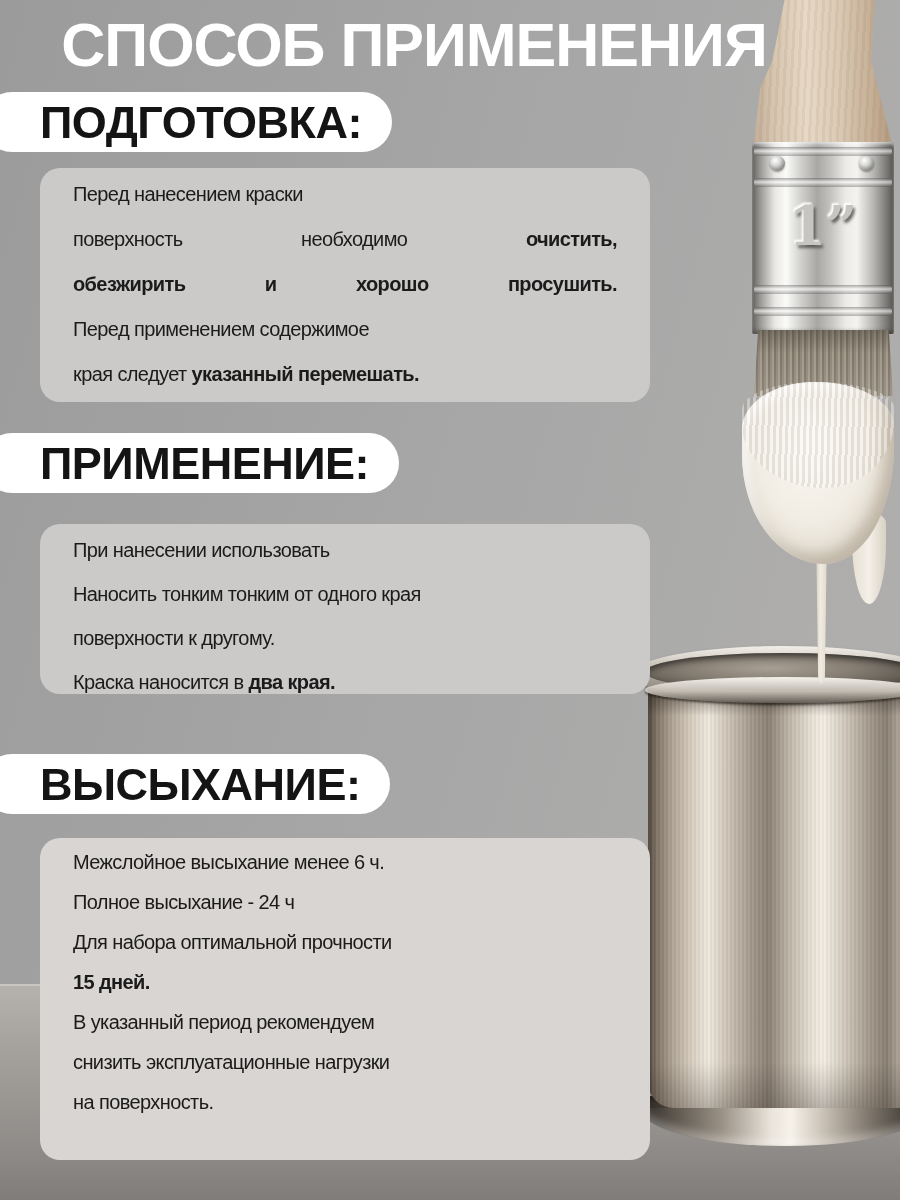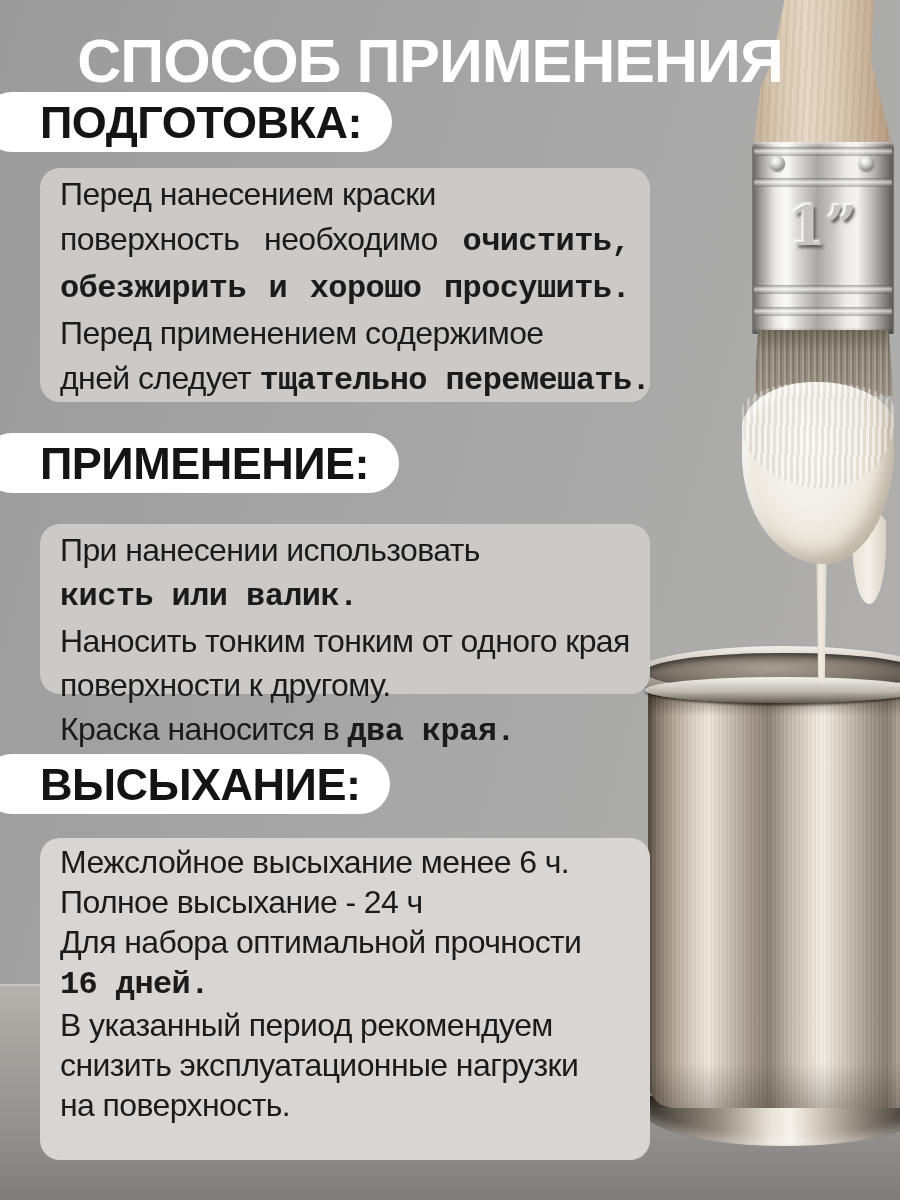--- a/index.html
+++ b/index.html
@@ -65,38 +65,38 @@
   .brush-bristles::after{content:'';position:absolute;inset:0;
     background:linear-gradient(180deg,rgba(50,45,35,.35) 0%,rgba(50,45,35,0) 35%,rgba(255,255,255,.1) 100%);}
   .paint-blob{position:absolute;left:742px;top:382px;width:152px;height:182px;
     border-radius:48% 52% 46% 54% / 26% 24% 64% 60%;
     background:radial-gradient(ellipse at 45% 35%,#faf8f3 0%,#f1ede4 45%,#ddd5c7 80%,#cfc6b6 100%);
     box-shadow:inset -8px -10px 14px rgba(150,138,120,.45),inset 6px 6px 10px rgba(255,255,255,.8);}
   .paint-blob::before{content:'';position:absolute;left:0;right:0;top:0;height:58%;
     border-radius:inherit;opacity:.65;
     background:repeating-linear-gradient(92deg,rgba(255,255,255,.55) 0 3px,rgba(170,158,140,.3) 3px 6px);}
   
-  .title{position:absolute;top:10px;left:0;width:828px;margin:16px;text-align:center;
+  .title{position:absolute;top:10px;left:0;width:828px;margin:0;text-align:center;
     font-size:61px;font-weight:bold;letter-spacing:-1px;color:var(--title_text,#fff);}
   .pill{position:absolute;left:-18px;display:inline-block;height:60px;line-height:61px;
     padding:0 30px 0 58px;border-radius:32px;background:var(--heading_pill,#fff);
     font-size:45px;font-weight:bold;letter-spacing:-.5px;color:var(--heading_text,#141414);}
   .pill-prep{top:92px;} .pill-app{top:433px;} .pill-dry{top:754px;}
   .block{position:absolute;left:40px;width:610px;box-sizing:border-box;
-    padding:4px 20px;border-radius:20px;color:var(--body_text,#1b1b1b);
-    font-size:32px;letter-spacing:-.6px;}
+    padding:4px 33px;border-radius:20px;color:var(--body_text,#1b1b1b);
+    font-size:20px;letter-spacing:-.6px;}
   .block-prep{top:168px;height:234px;background:var(--panel,#cbcac9);}
   .block-app {top:524px;height:170px;background:var(--panel,#cbcac9);}
   .block-dry {top:838px;height:322px;background:var(--panel_light,#d8d5d2);}
   .block-prep .line{line-height:45px;}
   .block-app  .line{line-height:44px;}
   .block-dry  .line{line-height:40px;}
   .line{white-space:nowrap;}
   .line.justify{white-space:normal;text-align:justify;text-align-last:justify;}
-  .b{font-weight:bold;font-family:Liberation Mono, monospace;}
+  .b{font-weight:bold;}
 </style>
 </head>
 <body>
 
 <div class="page">
 
   <div class="table-surface"></div>
 
   <div class="can-bottom"></div>
   <div class="can-body">
@@ -124,36 +124,35 @@
   <div class="paint-blob"></div>
 
   <h1 class="title">СПОСОБ ПРИМЕНЕНИЯ</h1>
 
   <div class="pill pill-prep">ПОДГОТОВКА:</div>
   <div class="block block-prep">
       <div class="line"><span>Перед нанесением краски</span></div>
       <div class="line justify"><span>поверхность необходимо </span><span class="b">очистить,</span></div>
       <div class="line justify"><span class="b">обезжирить и хорошо просушить.</span></div>
       <div class="line"><span>Перед применением содержимое</span></div>
-      <div class="line"><span>дней следует </span><span class="b">тщательно перемешать.</span></div>
+      <div class="line"><span>края следует </span><span class="b">указанный перемешать.</span></div>
     </div>
 
   <div class="pill pill-app">ПРИМЕНЕНИЕ:</div>
   <div class="block block-app">
       <div class="line"><span>При нанесении использовать</span></div>
-      <div class="line"><span class="b">кисть или валик.</span></div>
       <div class="line"><span>Наносить тонким тонким от одного края</span></div>
       <div class="line"><span>поверхности к другому.</span></div>
       <div class="line"><span>Краска наносится в </span><span class="b">два края.</span></div>
     </div>
 
   <div class="pill pill-dry">ВЫСЫХАНИЕ:</div>
   <div class="block block-dry">
       <div class="line"><span>Межслойное высыхание менее 6 ч.</span></div>
       <div class="line"><span>Полное высыхание - 24 ч</span></div>
       <div class="line"><span>Для набора оптимальной прочности</span></div>
-      <div class="line"><span class="b">16 дней.</span></div>
+      <div class="line"><span class="b">15 дней.</span></div>
       <div class="line"><span>В указанный период рекомендуем</span></div>
       <div class="line"><span>снизить эксплуатационные нагрузки</span></div>
       <div class="line"><span>на поверхность.</span></div>
     </div>
 
 </div>
 
 </body></html>

